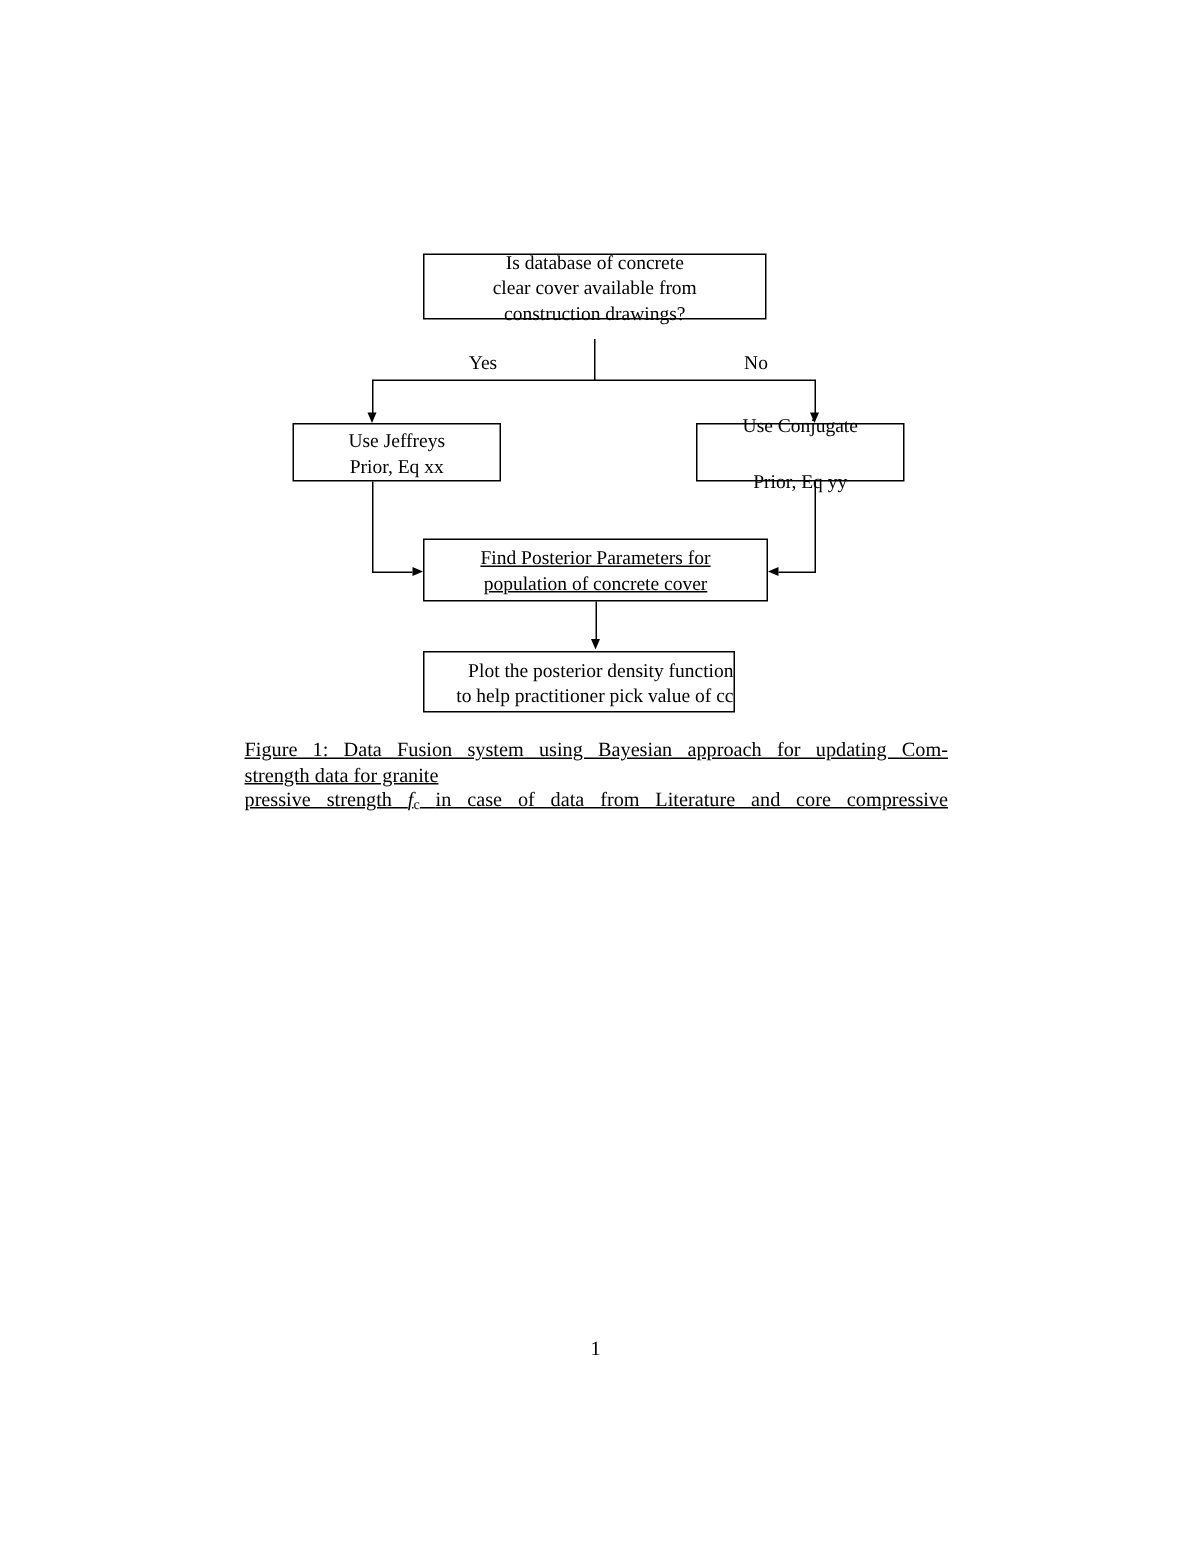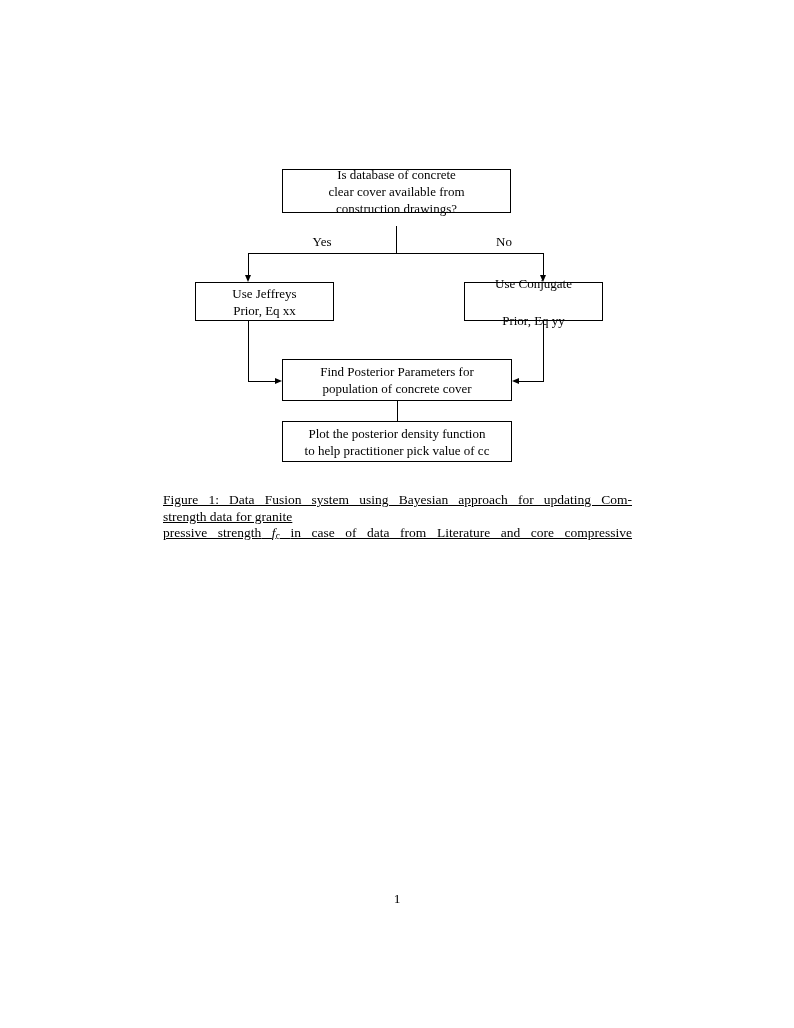--- a/index.html
+++ b/index.html
@@ -72,29 +72,29 @@
   </div>
 
   <div class="vline" style="left:248px; top:321px; height:61px;"></div>
   <div class="hline" style="left:248px; top:381px; width:27px;"></div>
   <div class="arrow-right" style="left:275px; top:378px;"></div>
 
   <div class="vline" style="left:543px; top:321px; height:61px;"></div>
   <div class="hline" style="left:519px; top:381px; width:25px;"></div>
   <div class="arrow-left" style="left:512px; top:378px;"></div>
 
-  <div class="fbox" style="left:282px; top:359px; width:230px; height:42px;">
+  <div class="fbox" style="left:282px; top:359px; width:230px; height:42px;text-decoration:underline;">
     <div>Find Posterior Parameters for</div>
     <div>population of concrete cover</div>
   </div>
 
   <div class="vline" style="left:397px; top:401px; height:25px;"></div>
   <div class="arrow-down" style="left:394px; top:426px;"></div>
 
-  <div class="fbox" style="left:282px; top:421px; width:230px; height:41px;">
+  <div class="fbox" style="left:282px; top:434px; width:208px; height:41px;align-items:flex-end;">
     <div>Plot the posterior density function</div>
     <div>to help practitioner pick value of cc</div>
   </div>
 
   <div class="caption">
     <span class="cap-line cap-just">Figure 1: Data Fusion system using Bayesian approach for updating Com-</span>
     <span class="cap-line">strength data for granite</span>
     <span class="cap-line cap-just"><span>pressive strength</span> <span class="math"><i>f</i><sub>c</sub></span> <span>in case of data from Literature and core compressive</span></span>
   </div>
 

